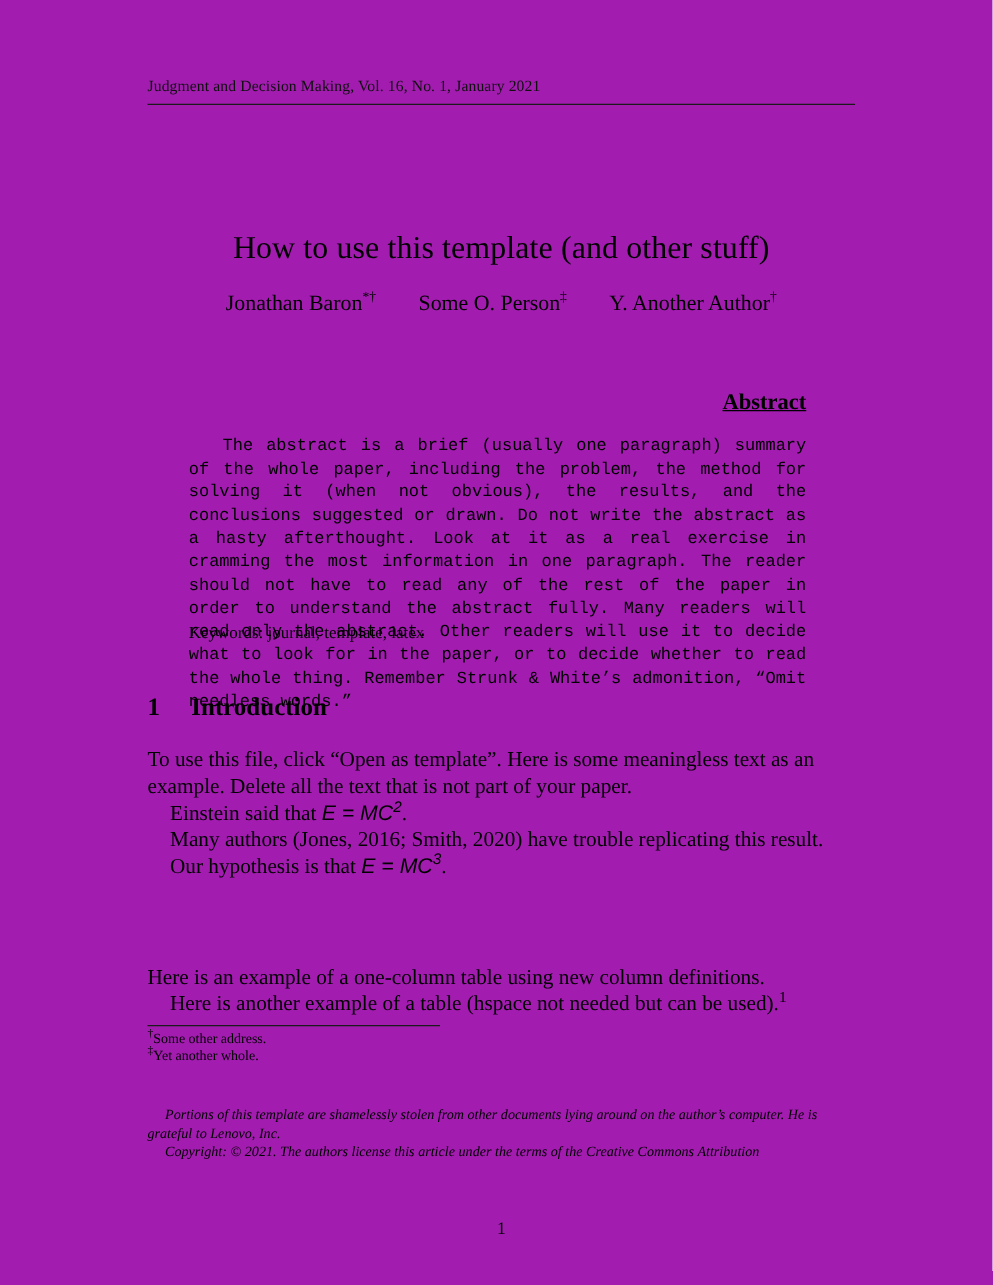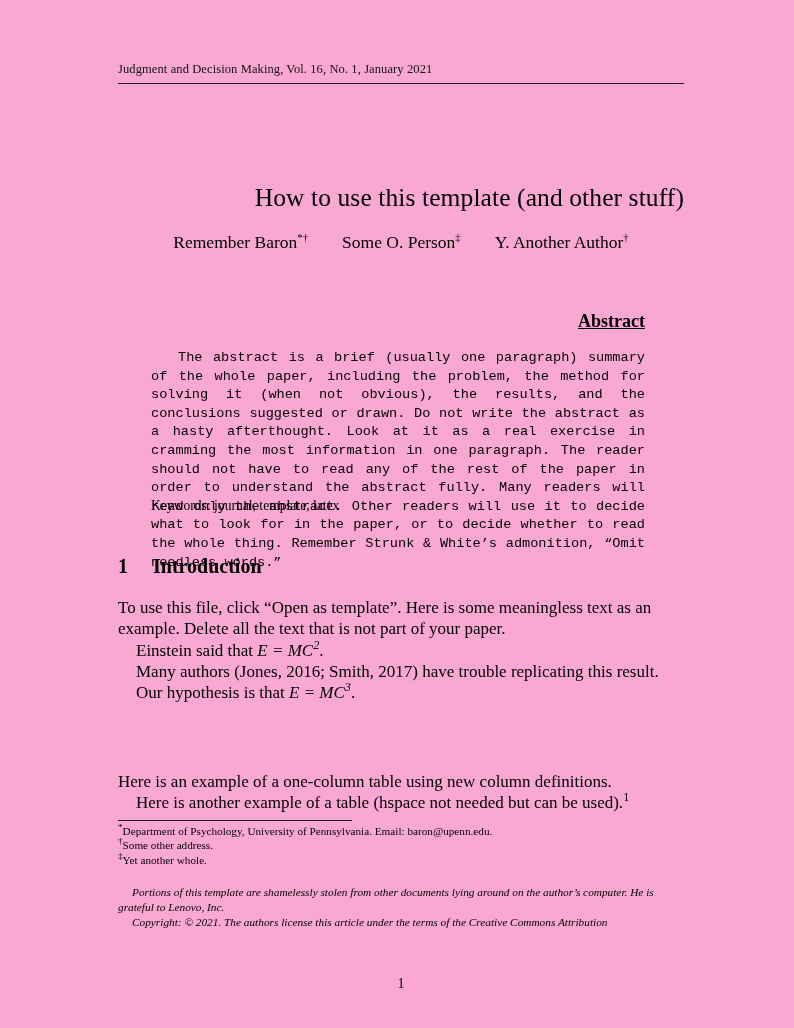--- a/index.html
+++ b/index.html
@@ -10,21 +10,21 @@
   }
   body {
     font-family: "Liberation Serif", "DejaVu Serif", serif;
     color: #000000;
   }
   .page {
     position: relative;
     width: 794px;
     height: 1028px;
     margin: 0 auto;
-    background: #f9a8d4;
+    background: #a21caf;
     overflow: hidden;
     box-sizing: border-box;
   }
 
   
   .runhead {
     position: absolute;
     left: 118px;
     top: 62px;
     width: 566px;
@@ -41,21 +41,21 @@
     height: 1px;
     background: #1a1a1a;
   }
 
   
   .title {
     position: absolute;
     left: 118px;
     top: 165px;
     width: 566px;
-    text-align: right;
+    text-align: center;
     font-size: 25.5px;
     line-height: 31px;
     font-weight: normal;
     letter-spacing: 0.1px;
   }
 
   
   .authors {
     position: absolute;
     left: 118px;
@@ -134,21 +134,21 @@
   #p-intro1 { top: 597px; }
   #p-intro2 { top: 640px; }
   #p-intro3 { top: 661px; }
   #p-intro4 { top: 682px; }
   #p-method1 { top: 771px; }
   #p-method2 { top: 792px; }
 
   .ind { display: inline-block; width: 18px; }
   .math {
     font-style: italic;
-    font-family: Liberation Serif, serif;
+    font-family: Liberation Sans, sans-serif;
   }
   .math sup {
     font-size: 0.72em;
     vertical-align: super;
     line-height: 0;
   }
   .fnmark {
     font-size: 0.72em;
     vertical-align: super;
     line-height: 0;
@@ -204,21 +204,21 @@
 <body>
 
 <div class="page">
 
   <div class="runhead">Judgment and Decision Making, Vol. 16, No. 1, January 2021</div>
   <div class="runhead-rule"></div>
 
   <h1 class="title">How to use this template (and other stuff)</h1>
 
   <div class="authors">
-    <span class="author"><span>Remember Baron</span><sup>*†</sup></span><span class="author"><span>Some O. Person</span><sup>‡</sup></span><span class="author"><span>Y. Another Author</span><sup>†</sup></span>
+    <span class="author"><span>Jonathan Baron</span><sup>*†</sup></span><span class="author"><span>Some O. Person</span><sup>‡</sup></span><span class="author"><span>Y. Another Author</span><sup>†</sup></span>
   </div>
 
   <div class="abstract-head">Abstract</div>
   <div class="abstract-body">
     <p class="indent">The abstract is a brief (usually one paragraph) summary of the whole paper, including the problem, the method for solving it (when not obvious), the results, and the conclusions suggested or drawn. Do not write the abstract as a hasty afterthought. Look at it as a real exercise in cramming the most information in one paragraph. The reader should not have to read any of the rest of the paper in order to understand the abstract fully. Many readers will read only the abstract. Other readers will use it to decide what to look for in the paper, or to decide whether to read the whole thing. Remember Strunk &amp; White’s admonition, “Omit needless words.”</p>
   </div>
   <div class="abstract-keywords">
     <span>Keywords:</span>
     <span>journal, template, latex</span>
   </div>
@@ -228,38 +228,37 @@
   </div>
 
   <div class="body-para" id="p-intro1">To use this file, click “Open as template”.  Here is some meaningless text as an example. Delete all the text that is not part of your paper.</div>
 
   <div class="body-para" id="p-intro2">
     <span class="ind"></span><span>Einstein said that</span>
     <span class="math"><span>E = MC</span><sup>2</sup></span><span>.</span>
   </div>
 
   <div class="body-para" id="p-intro3">
-    <span class="ind"></span><span>Many authors (Jones, 2016; Smith, 2017) have trouble replicating this result.</span>
+    <span class="ind"></span><span>Many authors (Jones, 2016; Smith, 2020) have trouble replicating this result.</span>
   </div>
 
   <div class="body-para" id="p-intro4">
     <span class="ind"></span><span>Our hypothesis is that</span>
     <span class="math"><span>E = MC</span><sup>3</sup></span><span>.</span>
   </div>
 
 
   <div class="body-para" id="p-method1">Here is an example of a one-column table using new column definitions.</div>
 
   <div class="body-para" id="p-method2">
     <span class="ind"></span><span>Here is another example of a table (hspace not needed but can be used).</span><span class="fnmark">1</span>
   </div>
 
   <div class="fn-rule"></div>
   <div class="footnotes">
-    <p class="fn"><sup>*</sup><span>Department of Psychology, University of Pennsylvania. Email: baron@upenn.edu.</span></p>
     <p class="fn"><sup>†</sup><span>Some other address.</span></p>
     <p class="fn"><sup>‡</sup><span>Yet another whole.</span></p>
   </div>
 
   <div class="colophon">
     <p class="indent">Portions of this template are shamelessly stolen from other documents lying around on the author’s computer. He is grateful to Lenovo, Inc.</p>
     <p class="indent">Copyright: © 2021. The authors license this article under the terms of the Creative Commons Attribution</p>
   </div>
 
   <div class="folio">1</div>

